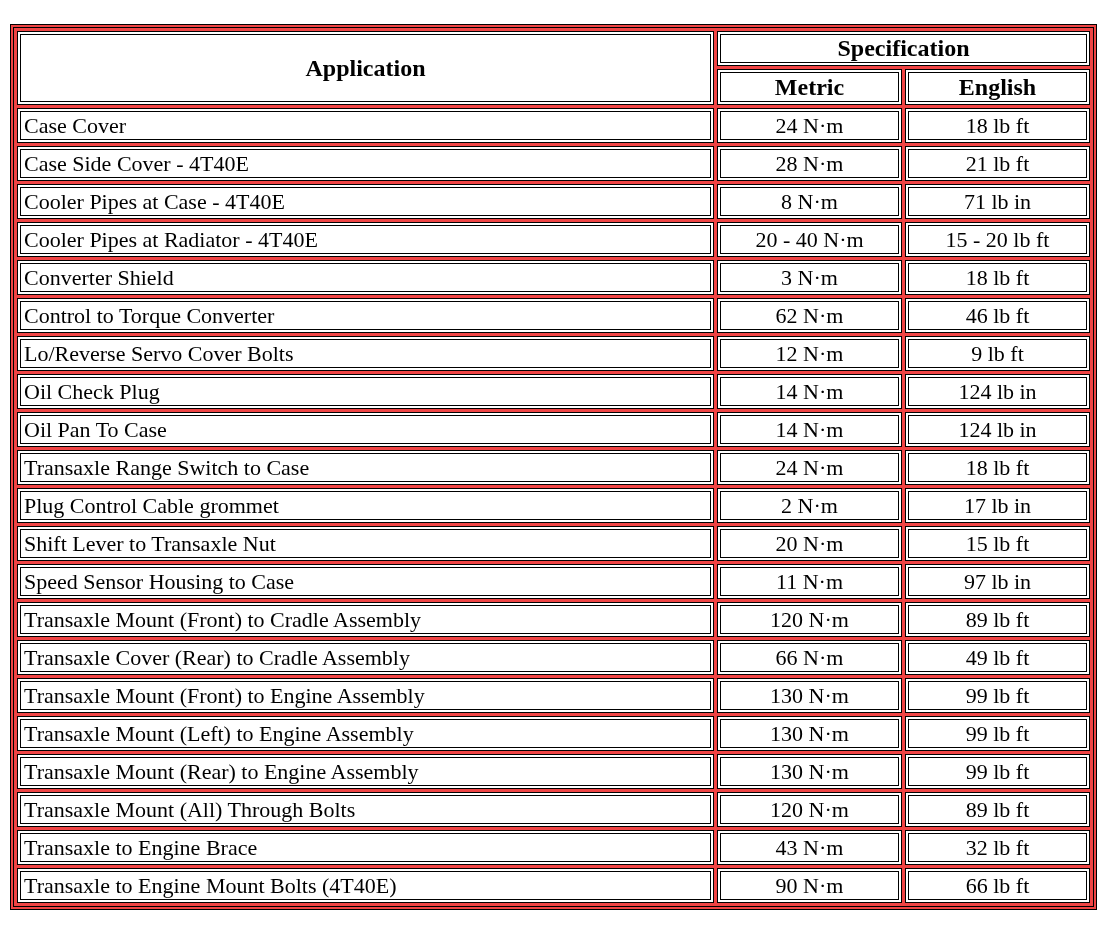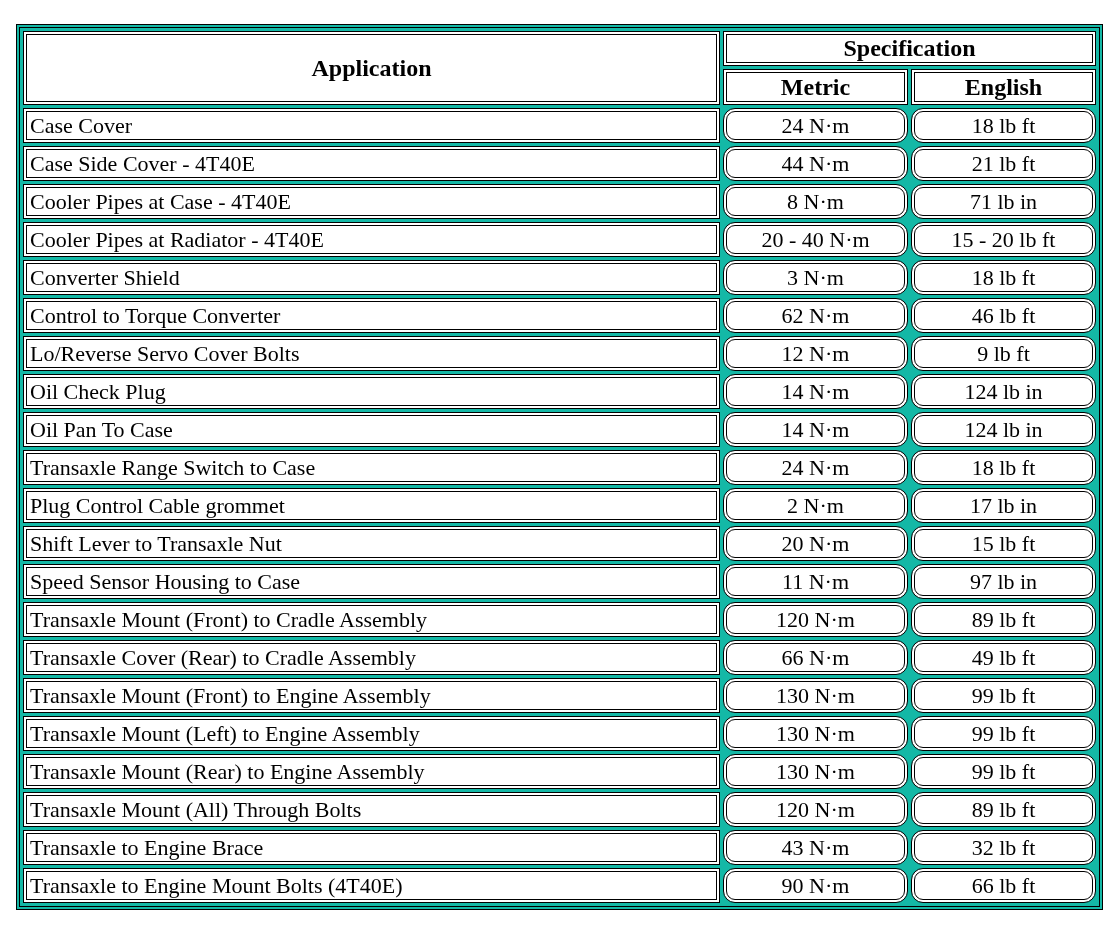--- a/index.html
+++ b/index.html
@@ -13,28 +13,28 @@
   }
   .page {
     position: relative;
     width: 1120px;
     height: 930px;
     background: #ffffff;
     overflow: hidden;
   }
   table.spec-table {
     position: absolute;
-    left: 16px;
+    left: 10px;
     top: 24px;
     width: 1087px;
     table-layout: fixed;
     border-collapse: separate;
     border-spacing: 3px;
     border: 4px double #000000;
-    background: #14b8a6;
+    background: #ef4444;
   }
   table.spec-table th,
   table.spec-table td {
     box-sizing: border-box;
     border: 4px double #000000;
     background: #ffffff;
     overflow: hidden;
     white-space: nowrap;
     vertical-align: middle;
   }
@@ -50,21 +50,20 @@
     font-size: 22px;
     text-align: left;
     padding: 0 2px 0 3px;
     height: 35px;
   }
   td.val {
     font-size: 22px;
     text-align: center;
     padding: 0 2px;
     height: 35px;
-    border-radius: 12px;
   }
 </style>
 </head>
 <body>
 
 <div class="page">
   <table class="spec-table">
     <colgroup>
       <col style="width:697px">
       <col style="width:185px">
@@ -81,21 +80,21 @@
       </tr>
     </thead>
     <tbody>
         <tr>
           <td class="app">Case Cover</td>
           <td class="val">24 N·m</td>
           <td class="val">18 lb ft</td>
         </tr>
         <tr>
           <td class="app">Case Side Cover - 4T40E</td>
-          <td class="val">44 N·m</td>
+          <td class="val">28 N·m</td>
           <td class="val">21 lb ft</td>
         </tr>
         <tr>
           <td class="app">Cooler Pipes at Case - 4T40E</td>
           <td class="val">8 N·m</td>
           <td class="val">71 lb in</td>
         </tr>
         <tr>
           <td class="app">Cooler Pipes at Radiator - 4T40E</td>
           <td class="val">20 - 40 N·m</td>

